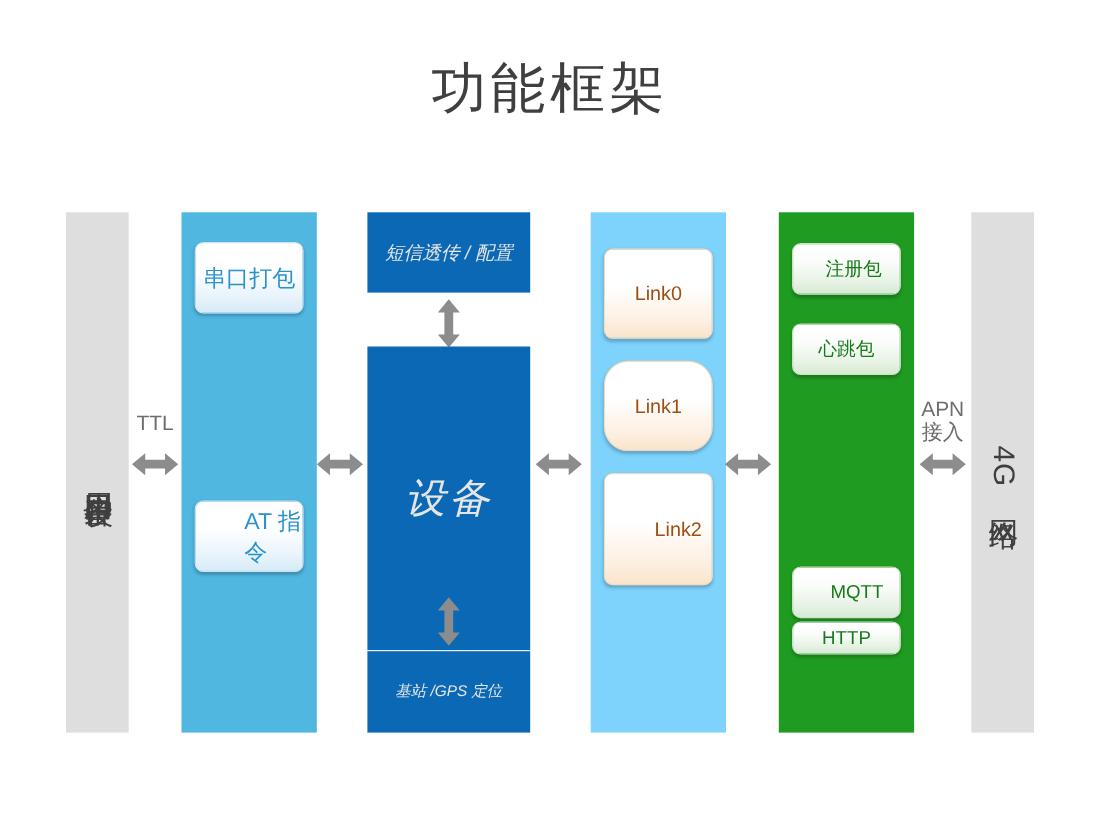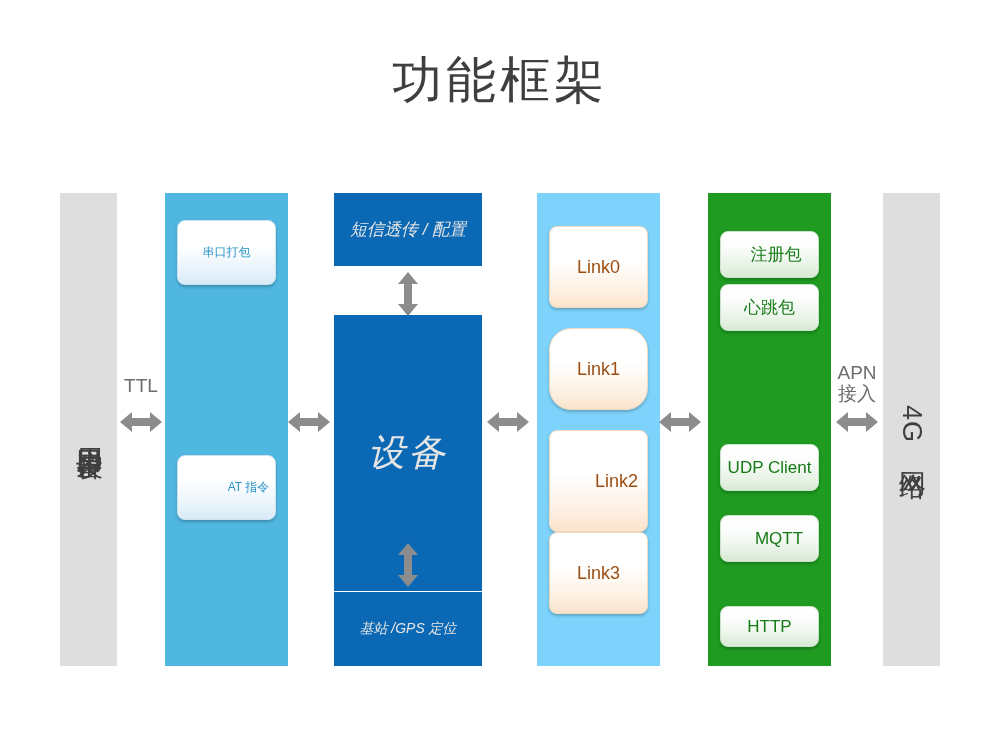--- a/index.html
+++ b/index.html
@@ -63,21 +63,21 @@
 
   
   .card {
     position: absolute;
     left: 12px;
     right: 12px;
     border-radius: 8px;
     display: flex;
     align-items: center;
     justify-content: center;
-    font-size: 12px;
+    font-size: 21px;
     box-sizing: border-box;
     box-shadow: 0 2px 3px rgba(0,0,0,0.22);
   }
   .card-blue {
     background: linear-gradient(180deg, #ffffff 0%, #ffffff 38%, #e8f3fb 78%, #d7ebf7 100%);
     color: #2a93c9;
     border: 1px solid #cfe3ef;
   }
   .card-orange {
     background: linear-gradient(180deg, #ffffff 0%, #ffffff 42%, #fdf0e2 80%, #fbe3cb 100%);
@@ -198,45 +198,39 @@
 <div class="col col-orange" style="left:537px; width:123px;">
   <div class="card card-orange" style="top:33px; height:82px;">
     <span>Link0</span>
   </div>
   <div class="card card-orange" style="top:135px; height:82px;border-radius:22px;">
     <span>Link1</span>
   </div>
   <div class="card card-orange" style="top:237px; height:102px;padding-left:36px;">
     <span>Link2</span>
   </div>
-  <div class="card card-orange" style="top:339px; height:82px;">
-    <span>Link3</span>
-  </div>
 </div>
 
 <div class="arrow-h" style="left:659px; top:409px;">
   <svg width="42" height="26" viewBox="0 0 42 26">
     <polygon points="0,13 12,3 12,9 30,9 30,3 42,13 30,23 30,17 12,17 12,23" fill="#8c8c8c"></polygon>
   </svg>
 </div>
 
 <div class="col col-green" style="left:708px; width:123px;">
-  <div class="card card-green" style="top:38px; height:47px;padding-left:13px;">
+  <div class="card card-green" style="top:28px; height:47px;padding-left:13px;">
     <span>注册包</span>
   </div>
-  <div class="card card-green" style="top:91px; height:47px;align-items:center;">
+  <div class="card card-green" style="top:101px; height:47px;align-items:center;">
     <span>心跳包</span>
-  </div>
-  <div class="card card-green" style="top:251px; height:47px;">
-    <span>UDP Client</span>
   </div>
   <div class="card card-green" style="top:322px; height:47px;padding-left:19px;">
     <span>MQTT</span>
   </div>
-  <div class="card card-green" style="top:413px; height:41px;">
+  <div class="card card-green" style="top:372px; height:30px;">
     <span>HTTP</span>
   </div>
 </div>
 
 <div class="conn-label" style="left:831px; top:362px; width:52px;">APN
 接入</div>
 <div class="arrow-h" style="left:836px; top:409px;">
   <svg width="42" height="26" viewBox="0 0 42 26">
     <polygon points="0,13 12,3 12,9 30,9 30,3 42,13 30,23 30,17 12,17 12,23" fill="#8c8c8c"></polygon>
   </svg>

